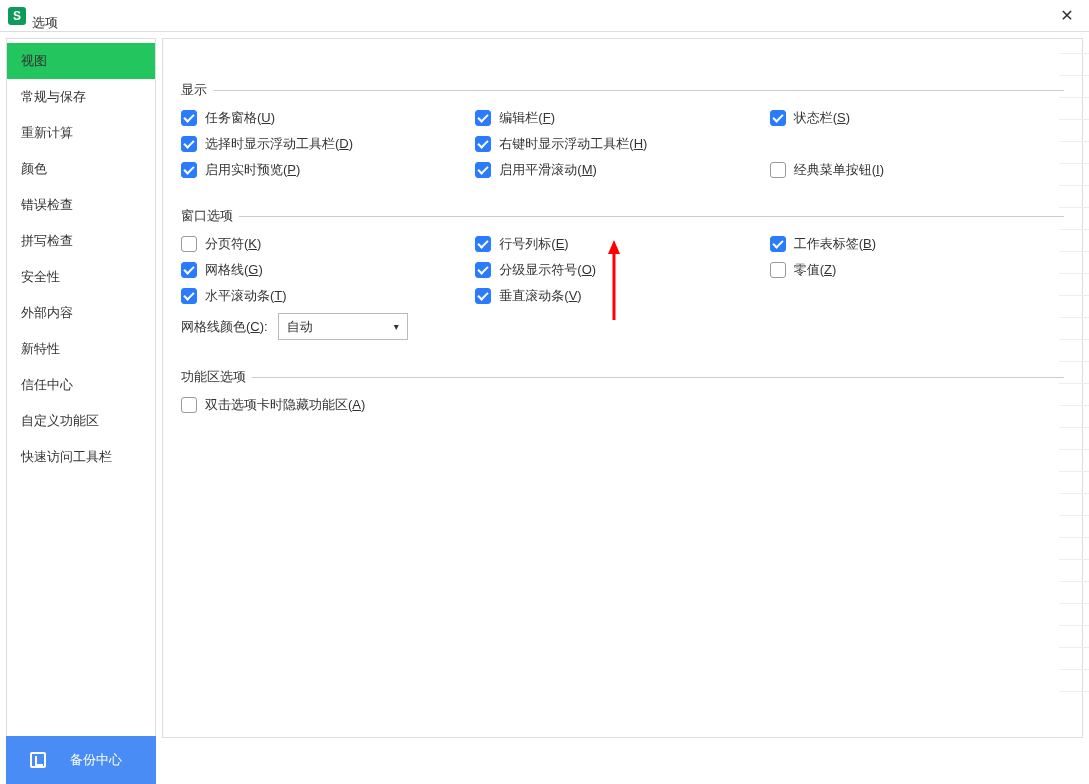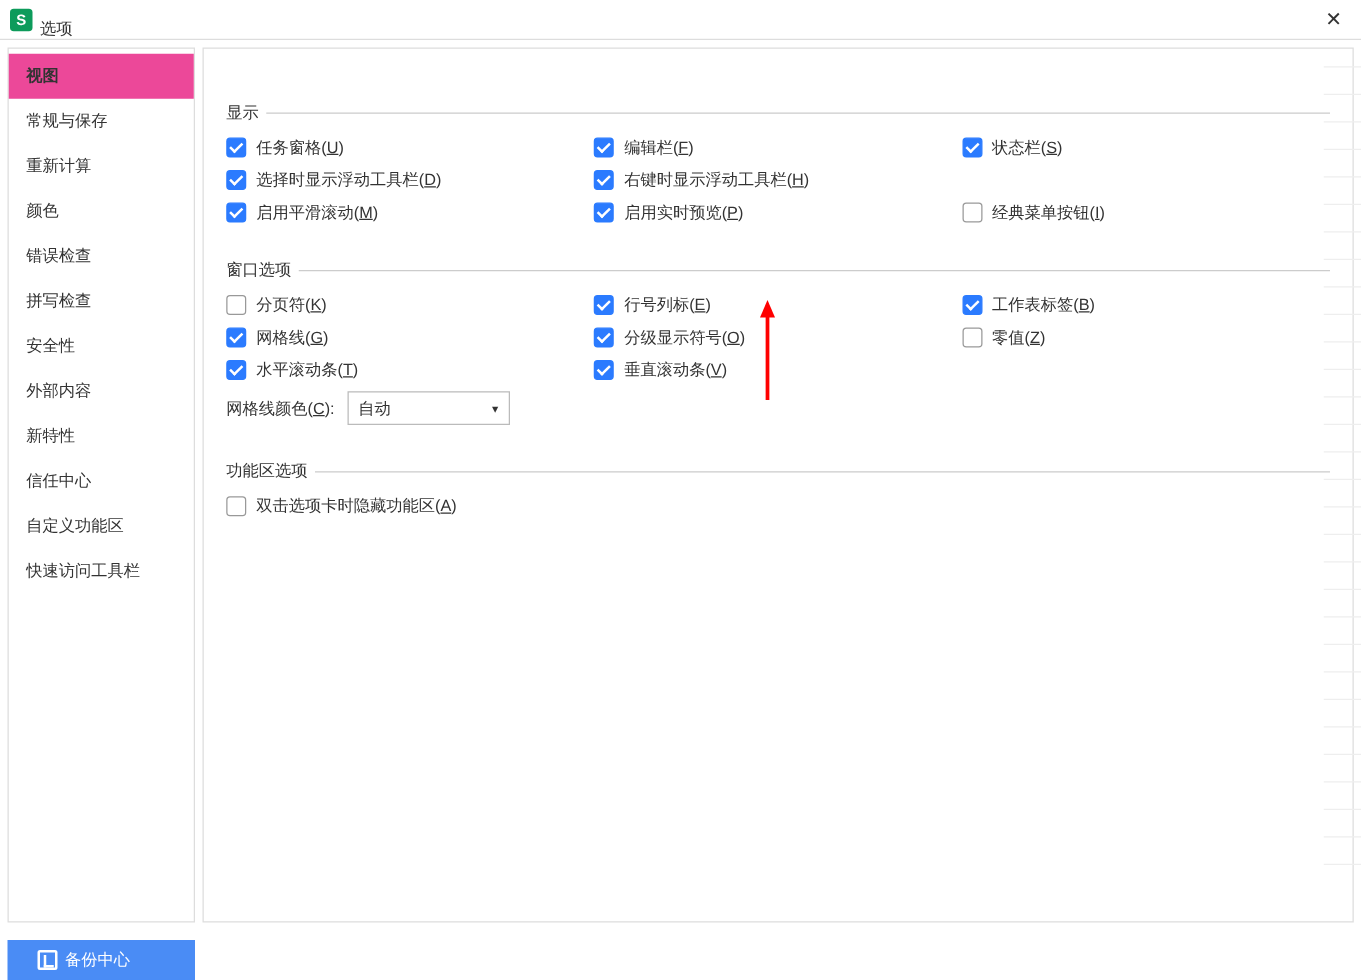--- a/index.html
+++ b/index.html
@@ -52,22 +52,21 @@
   display: flex;
   flex-direction: column;
   padding-top: 4px;
 }
 .sidebar-item {
   padding: 9px 14px;
   cursor: pointer;
   font-size: 13px;
 }
 .sidebar-item.active {
-  background: #ec4899;
-  font-weight: bold;
+  background: #22c55e;
 }
 .content {
   flex: 1;
   border: 1px solid #ddd;
   padding: 14px 18px;
   position: relative;
   overflow: auto;
 }
 .section {
   margin-bottom: 14px;
@@ -148,27 +147,27 @@
   background: #fff;
 }
 .select-box .caret {
   font-size: 10px;
 }
 .footer {
   position: absolute;
   left: 6px;
   bottom: 0;
   width: 150px;
-  height: 32px;
+  height: 48px;
   background: #4a8cf5;
   color: #fff;
   display: flex;
   align-items: center;
   padding-left: 24px;
-  gap: 6px;
+  gap: 24px;
   cursor: pointer;
 }
 .footer-icon {
   width: 16px; height: 16px;
   border: 2px solid #fff;
   border-radius: 2px;
   position: relative;
 }
 .footer-icon::after {
   content:"";
@@ -247,25 +246,25 @@
             </div>
             <div class="check-cell">
               <span class="chk checked"></span>
               <span class="chk-label">右键时显示浮动工具栏(<span class="u">H</span>)</span>
             </div>
             <div class="check-cell"></div>
           </div>
           <div class="check-row">
             <div class="check-cell">
               <span class="chk checked"></span>
+              <span class="chk-label">启用实时预览(<span class="u">P</span>)</span>
+            </div>
+            <div class="check-cell">
+              <span class="chk checked"></span>
               <span class="chk-label">启用平滑滚动(<span class="u">M</span>)</span>
-            </div>
-            <div class="check-cell">
-              <span class="chk checked"></span>
-              <span class="chk-label">启用实时预览(<span class="u">P</span>)</span>
             </div>
             <div class="check-cell">
               <span class="chk unchecked"></span>
               <span class="chk-label">经典菜单按钮(<span class="u">I</span>)</span>
             </div>
           </div>
         </div>
       </div>
       <div class="section">
         <div class="section-header">

